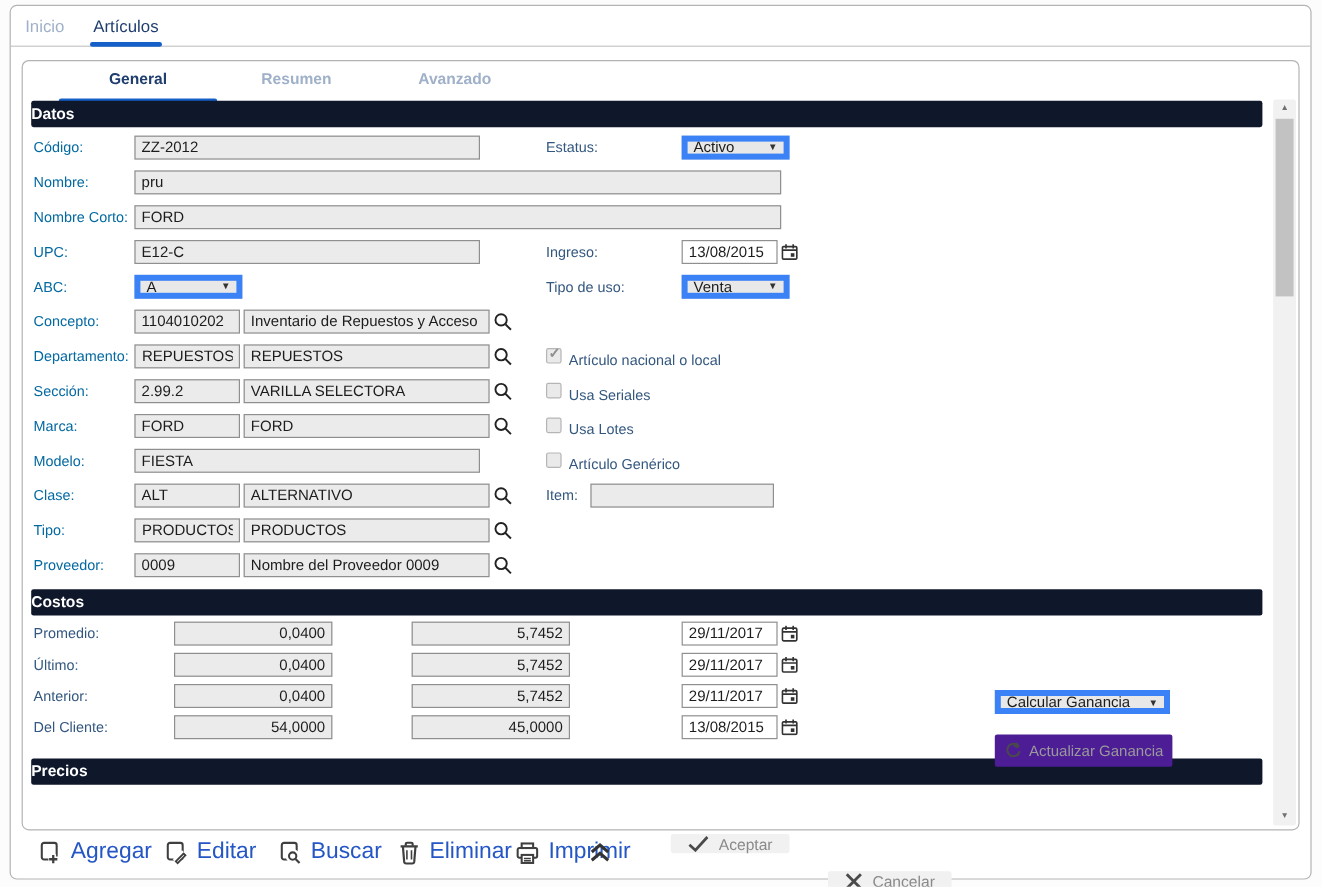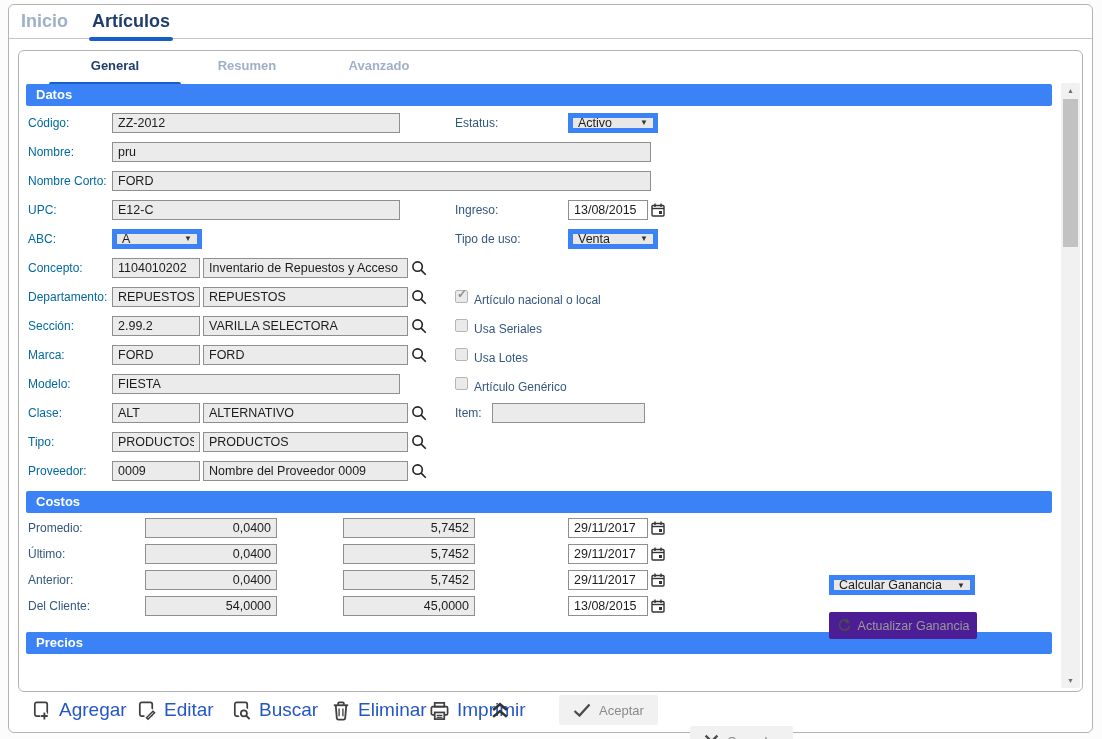--- a/index.html
+++ b/index.html
@@ -3,36 +3,36 @@
 <meta charset="utf-8">
 <style>
   html,body{margin:0;padding:0;}
   body{width:1102px;height:739px;background:#fcfcfc;position:relative;overflow:hidden;
        font-family:"Liberation Sans",sans-serif;}
   .window{position:absolute;left:8px;top:4px;width:1085px;height:729px;border:1px solid #b3b3b3;
           border-radius:6px;background:#fff;box-sizing:border-box;}
   
   .tabbar{height:33px;border-bottom:1px solid #c6c6c6;display:flex;align-items:center;
           padding-left:12px;gap:24px;}
-  .tab{position:relative;font-size:18px;font-weight:bold;color:#9fb0c9;cursor:default;}
+  .tab{position:relative;font-size:14px;font-weight:normal;color:#9fb0c9;cursor:default;}
   .tab.active{color:#1f3e6e;}
   .tab.active::after{content:"";position:absolute;left:-3px;right:-3px;bottom:-9px;height:4px;
           background:#1460c8;border-radius:2px;}
   
   .panel{margin:11px 9px 0;height:642px;border:1px solid #b3b3b3;border-radius:6px;
          box-sizing:border-box;position:relative;background:#fff;}
   .subtabs{height:30px;display:flex;padding:7px 0 0 30px;box-sizing:border-box;}
   .subtab{width:132px;text-align:center;font-size:13px;font-weight:bold;color:#9fb0c9;position:relative;}
   .subtab.active{color:#1f3e6e;}
   .subtab.active::after{content:"";position:absolute;left:0;right:0;bottom:-5px;height:4px;
          background:#1460c8;border-radius:2px;}
   .content{position:absolute;top:31px;left:0;right:0;bottom:1px;overflow:hidden;}
   
-  .secbar{margin:2px 30px 2px 7px;height:22px;line-height:22px;background:#3b82f6;color:#fff;
-          font-size:13px;font-weight:bold;padding-left:10px;border-radius:2px;}
+  .secbar{margin:2px 30px 2px 7px;height:22px;line-height:22px;background:#0f172a;color:#fff;
+          font-size:13px;font-weight:bold;border-radius:2px;}
   
   .frow{position:relative;height:29px;display:flex;align-items:center;padding-left:9px;font-size:12px;}
   .lbl{width:84px;flex:none;color:#0369a1;white-space:nowrap;}
   .inp{box-sizing:border-box;height:20px;background:#ebebeb;border:1px solid #8f8f8f;
        font-family:"Liberation Sans",sans-serif;font-size:12.5px;color:#1c1c1c;padding:0 5px;}
   .inp + .inp{margin-left:3px;}
   .w288{width:288px;} .w539{width:539px;} .w88{width:88px;} .w205{width:205px;}
   .w153{width:153px;} .w132{width:132px;} .w80{width:80px;}
   .num{text-align:right;}
   .date{background:#fff;}
@@ -67,21 +67,21 @@
   .vscroll{position:absolute;top:1px;right:2px;bottom:2px;width:19px;background:#f1f1f1;border-radius:2px;}
   .sarrow{position:absolute;left:0;width:19px;height:13px;display:flex;align-items:center;
           justify-content:center;font-size:7px;color:#707070;cursor:pointer;}
   .sup{top:1px;} .sdown{bottom:1px;}
   .sthumb{position:absolute;left:2px;top:16px;width:15px;height:148px;background:#c2c2c2;cursor:pointer;}
   
   .toolbar{position:absolute;left:0;right:0;bottom:0;height:44px;}
   .tool{position:absolute;top:50%;transform:translateY(-50%);display:flex;align-items:flex-end;
         gap:7px;color:#2457c5;font-size:19px;cursor:pointer;background:none;border:none;
         font-family:inherit;padding:0;}
-  .graybtn{position:absolute;top:7px;height:30px;background:#f1f1f1;border:none;border-radius:2px;
+  .graybtn{position:absolute;top:7px;height:16px;background:#f1f1f1;border:none;border-radius:2px;
         display:flex;align-items:center;gap:8px;padding:0 14px;color:#8a8a8a;font-size:13px;
         font-family:inherit;cursor:pointer;}
   svg{display:block;}
 </style>
 </head>
 <body>
 
 <div class="window">
 
   <div class="tabbar">

